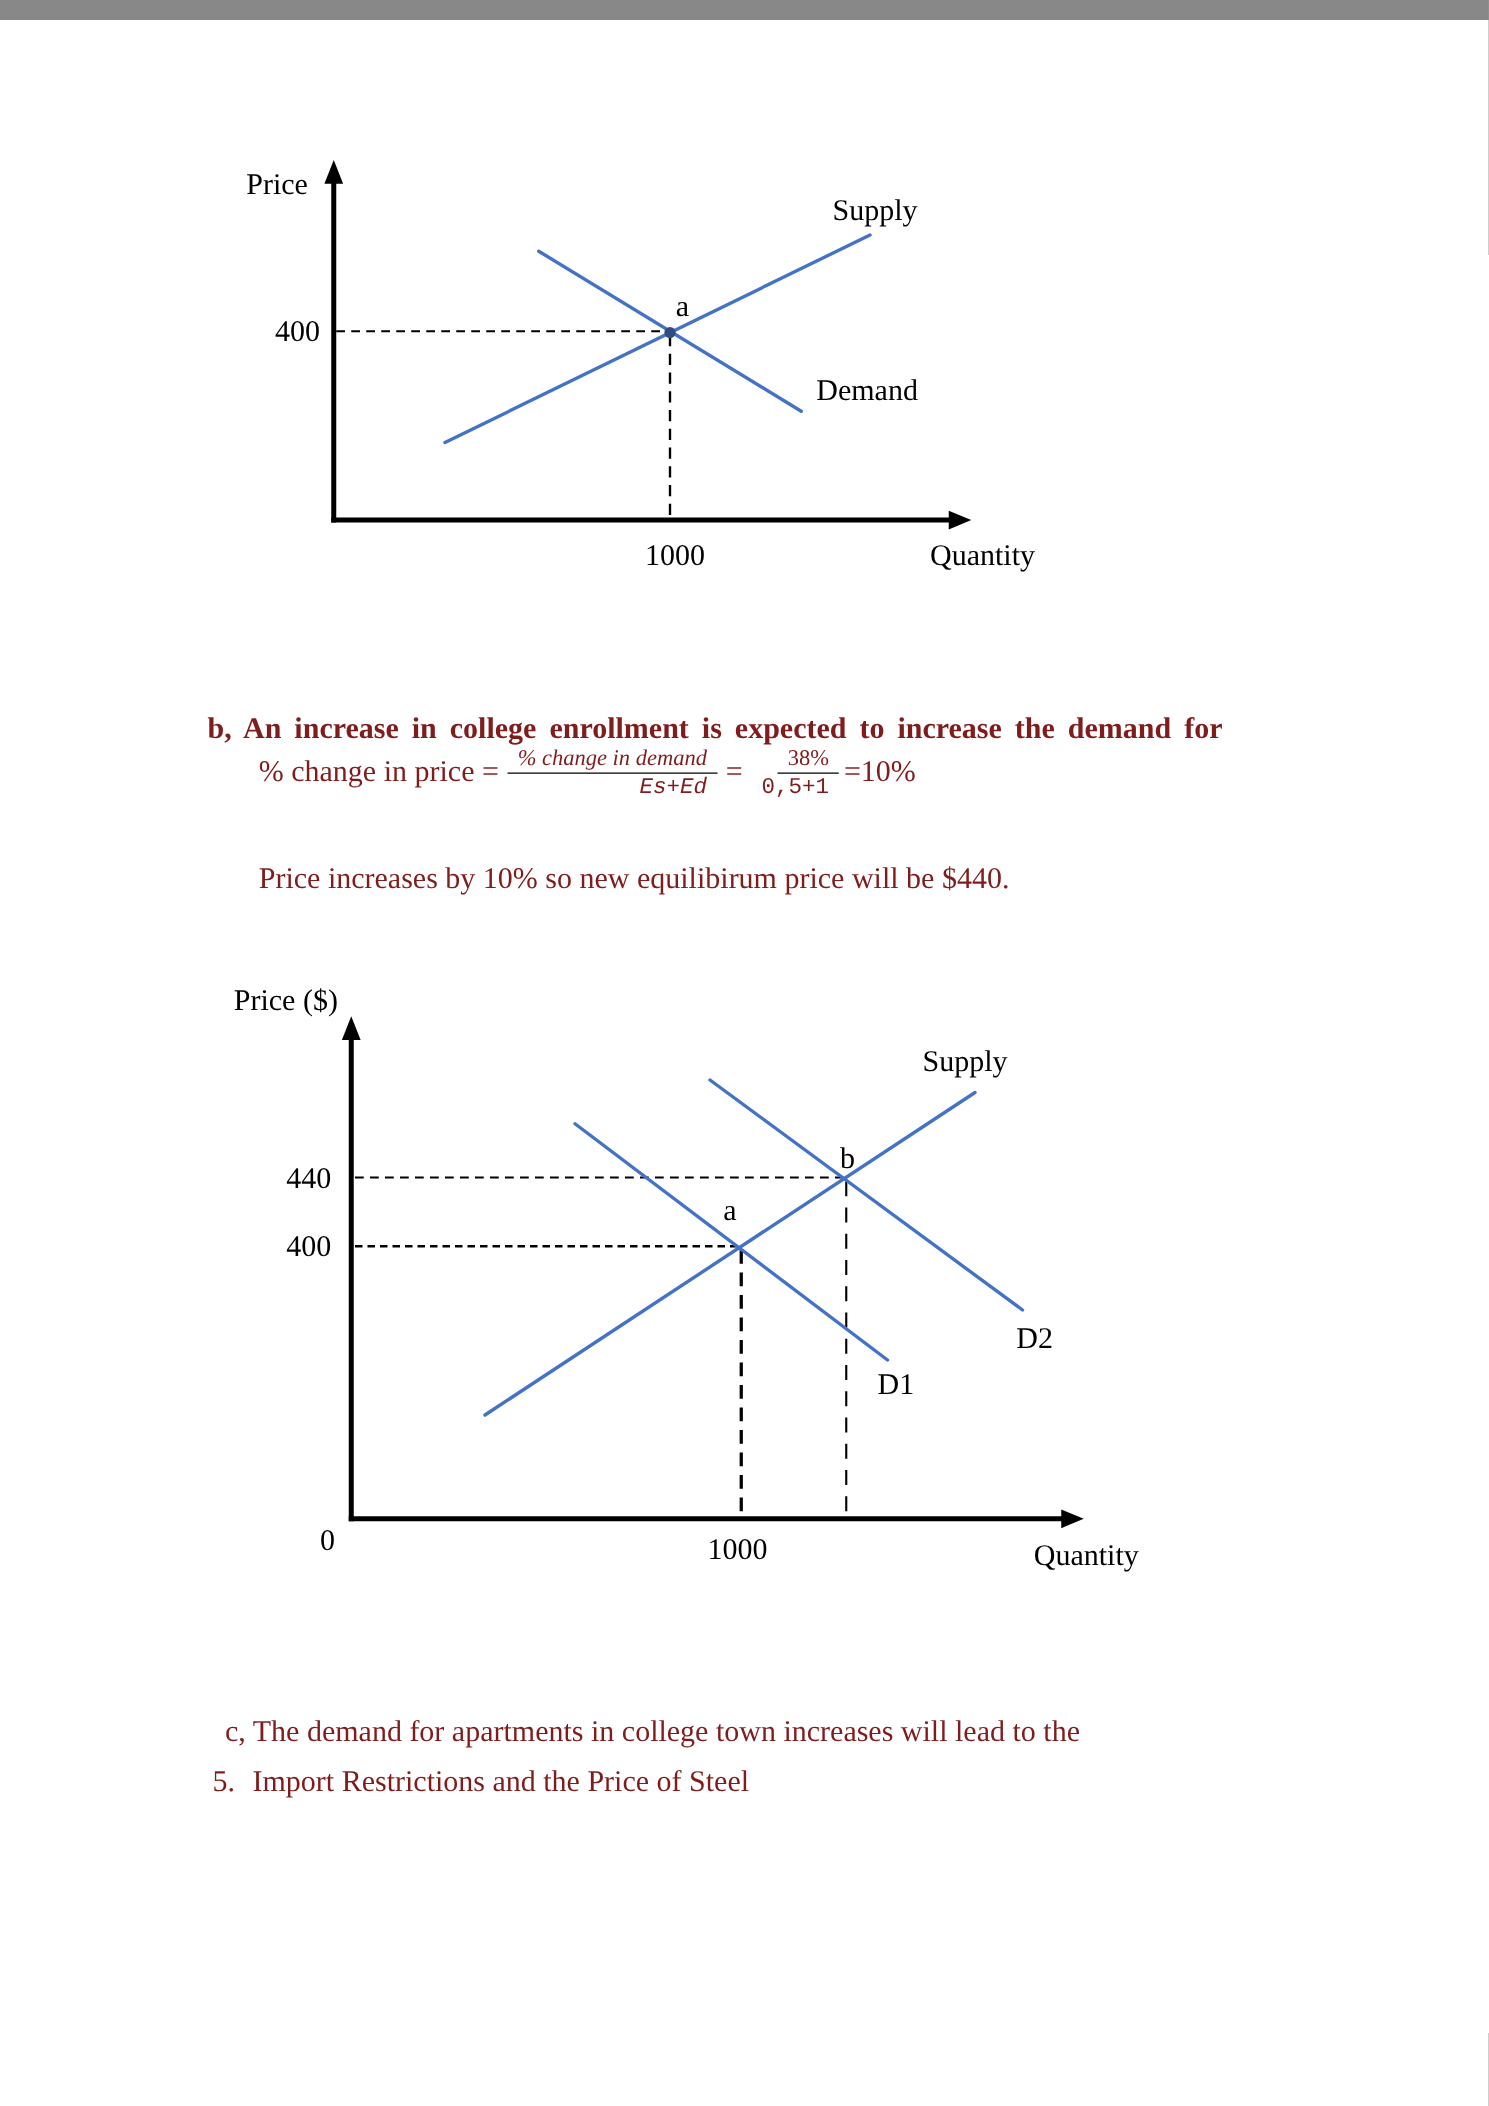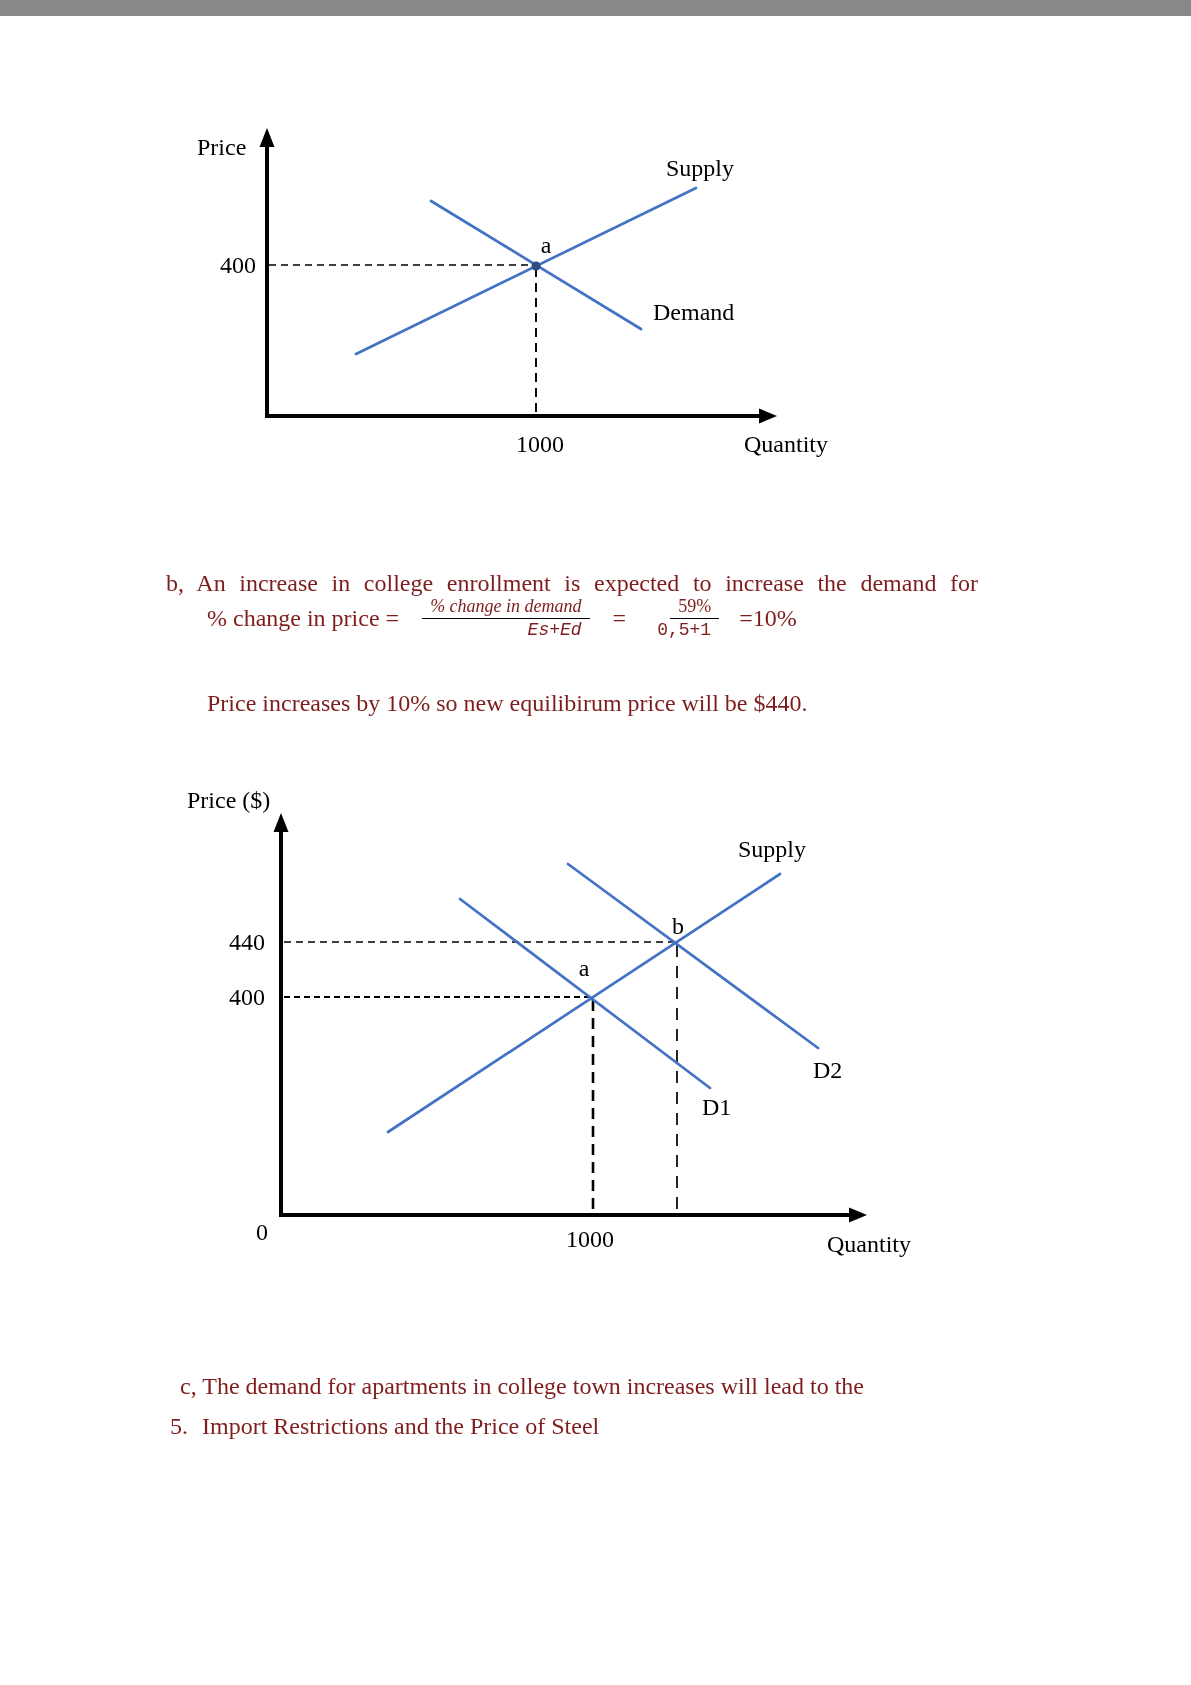--- a/index.html
+++ b/index.html
@@ -2,28 +2,28 @@
 <html><head>
 <meta charset="utf-8">
 <style>
   html,body{margin:0;padding:0;background:#888;}
   .page{
     position:relative; width:1191px; height:1685px; margin:16px auto;
     background:#ffffff; overflow:hidden;
     font-family:"Liberation Serif", serif; color:#7f1d1d;
   }
   .txt{position:absolute; font-size:24px; line-height:32px; white-space:pre-wrap;}
-  .para-b{left:166px; top:487px; width:812px;}
+  .para-b{left:166px; top:487px; width:812px;font-weight:bold;}
   .just{text-align:justify; text-align-last:justify;}
   .para-c{left:180px; top:1290px; width:830px;}
   .note-line{left:207px; top:671px;text-align:center;}
   .heading5{left:170px; top:1394px; display:flex; gap:14px;}
   .formula{
     position:absolute; left:207px; top:580px;
-    display:flex; align-items:center; gap:23px; font-size:24px;
+    display:flex; align-items:center; gap:7px; font-size:24px;
   }
   .frac{display:inline-flex; flex-direction:column; align-items:flex-end; font-size:18px; line-height:21px;}
   .frac .num{padding:0 8px 1px 8px; border-bottom:1.8px solid #000;}
   .frac .den{padding:1px 8px 0 8px;font-family:Liberation Mono, monospace;}
   .frac.it{font-style:italic;}
   .res{margin-left:-3px;}
   svg{position:absolute; overflow:visible;}
   svg text{font-family:"Liberation Serif", serif; font-size:24px; fill:#000;}
   .bottom-bar{position:absolute; left:0; top:1679px; width:601px; height:6px; background:#000;}
   .corner-dot{position:absolute; left:1187px; top:1681px; width:4px; height:4px; background:#FFE100;}
@@ -62,21 +62,21 @@
   </div>
 
   <div class="formula">
     <span>% change in price =</span>
     <span class="frac it">
       <span class="num">% change in demand</span>
       <span class="den">Es+Ed</span>
     </span>
     <span>=</span>
     <span class="frac">
-      <span class="num">59%</span>
+      <span class="num">38%</span>
       <span class="den">0,5+1</span>
     </span>
     <span class="res">=10%</span>
   </div>
 
   <div class="txt note-line">Price increases by 10% so new equilibirum price will be $440.</div>
 
   <svg style="left:140px; top:745px;" width="810" height="520" viewBox="140 745 810 520">
 
     <line x1="284" y1="926" x2="675" y2="926" stroke="#000" stroke-width="1.7" stroke-dasharray="7 5"></line>

